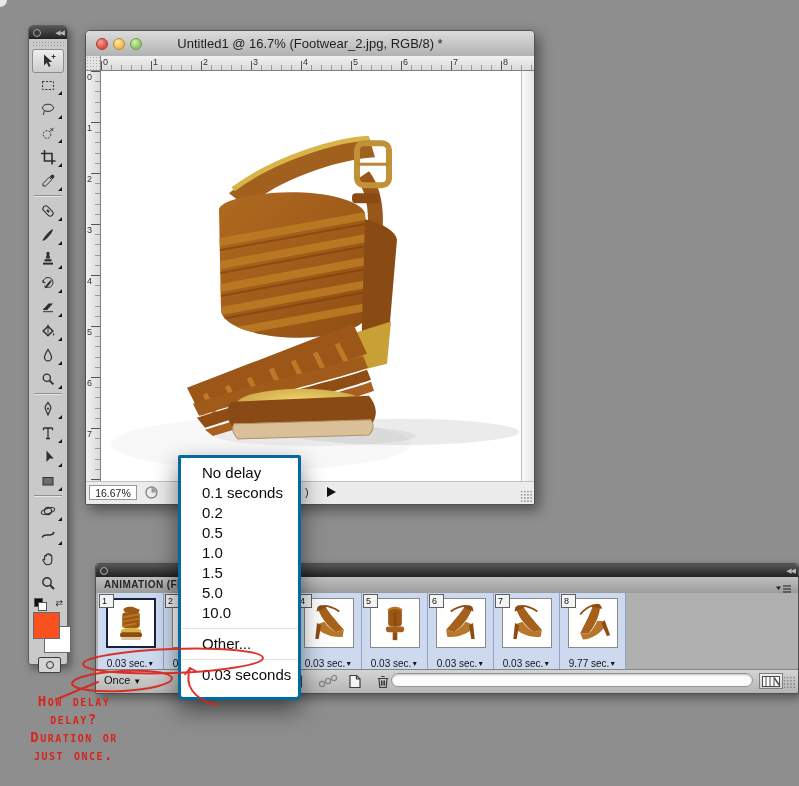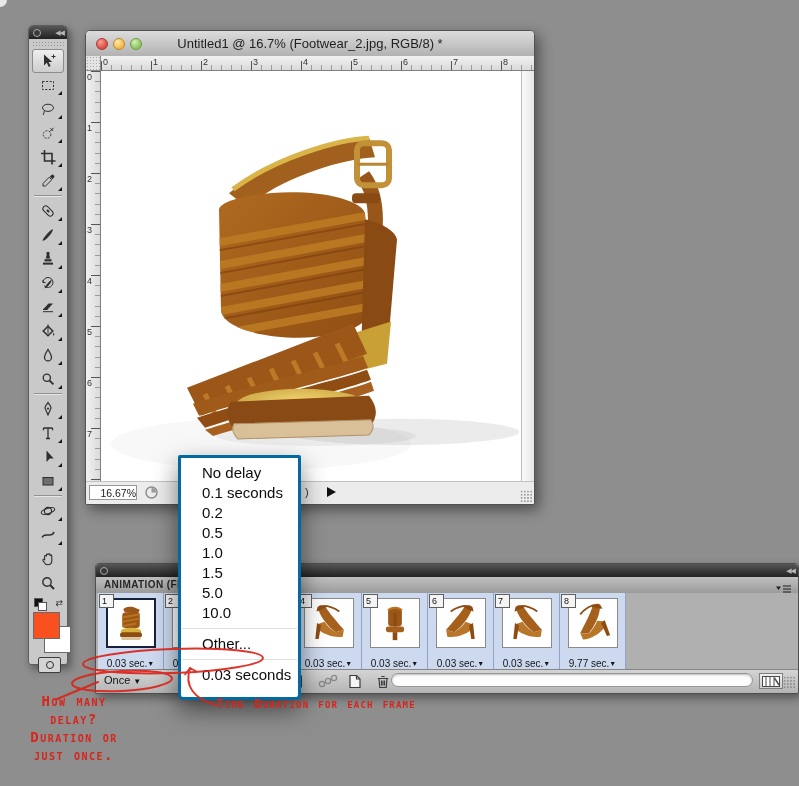--- a/index.html
+++ b/index.html
@@ -60,21 +60,21 @@
       repeating-linear-gradient(180deg,#9a9a9a 0 1px,transparent 1px 10.2px) right top/5px 100% no-repeat,
       linear-gradient(90deg,#f1f1f1,#dadada);}
   .rnum{position:absolute;font-size:9px;color:#333;}
   .canvas{position:absolute;left:15px;top:40px;right:13px;bottom:22px;background:#fff;overflow:hidden;}
   .canvas svg{width:100%;height:100%;display:block;}
   .vscroll{position:absolute;right:0;top:40px;width:13px;bottom:22px;
            background:linear-gradient(90deg,#fafafa,#e6e6e6);border-left:1px solid #bcbcbc;box-sizing:border-box;}
   .statusbar{position:absolute;left:0;bottom:0;height:22px;right:0;background:#ececec;border-top:1px solid #c2c2c2;
              border-radius:0 0 2px 2px;}
   .zoombox{position:absolute;left:3px;top:3px;width:48px;height:15px;background:#fff;border:1px solid #979797;
-           font-size:10.5px;text-align:right;line-height:15px;color:#222;box-sizing:border-box;}
+           font-size:10.5px;text-align:center;line-height:15px;color:#222;box-sizing:border-box;}
   .status-icon{position:absolute;left:58px;top:3px;}
   .status-suffix{position:absolute;left:219px;top:4px;font-size:11px;color:#333;}
   .flyout-arrow{position:absolute;left:241px;top:5px;width:0;height:0;
                 border-top:5px solid transparent;border-bottom:5px solid transparent;border-left:9px solid #111;}
   .wgrip{position:absolute;right:1px;bottom:1px;width:13px;height:13px;
          background-image:radial-gradient(#9a9a9a 30%,transparent 34%);background-size:3.2px 3.2px;}
 
   
   .animpanel{position:absolute;left:95px;top:563px;width:704px;height:131px;background:#b3b3b3;
              border:1px solid #4f4f4f;border-radius:4px 4px 2px 2px;
@@ -604,19 +604,18 @@
   <svg class="overlay">
     <g fill="none" stroke="#d8241b" stroke-width="2" stroke-linecap="round" opacity="0.92">
       <ellipse cx="173" cy="661" rx="90" ry="12" transform="rotate(-2 173 661)"></ellipse>
       <ellipse cx="122" cy="681" rx="50" ry="10" transform="rotate(-3 122 681)"></ellipse>
       <path d="M57 699 L98 682"></path>
       <path d="M216 705 C194 699 184 686 190 668"></path>
       <path d="M190 668 l-5 6.5 M190 668 l6.5 3.5" stroke-width="1.6"></path>
     </g>
   </svg>
   <div class="anno-left" id="annoLeft" style="color: rgb(216, 36, 27);">
-      <div>How many</div>
+      <div>How delay</div>
       <div>delay?</div>
       <div>Duration or</div>
       <div>just once.</div>
     </div>
-  <div class="anno-right" style="color: rgb(216, 36, 27);">Time Duration for each frame</div>
 </div>
 
 </body></html>

